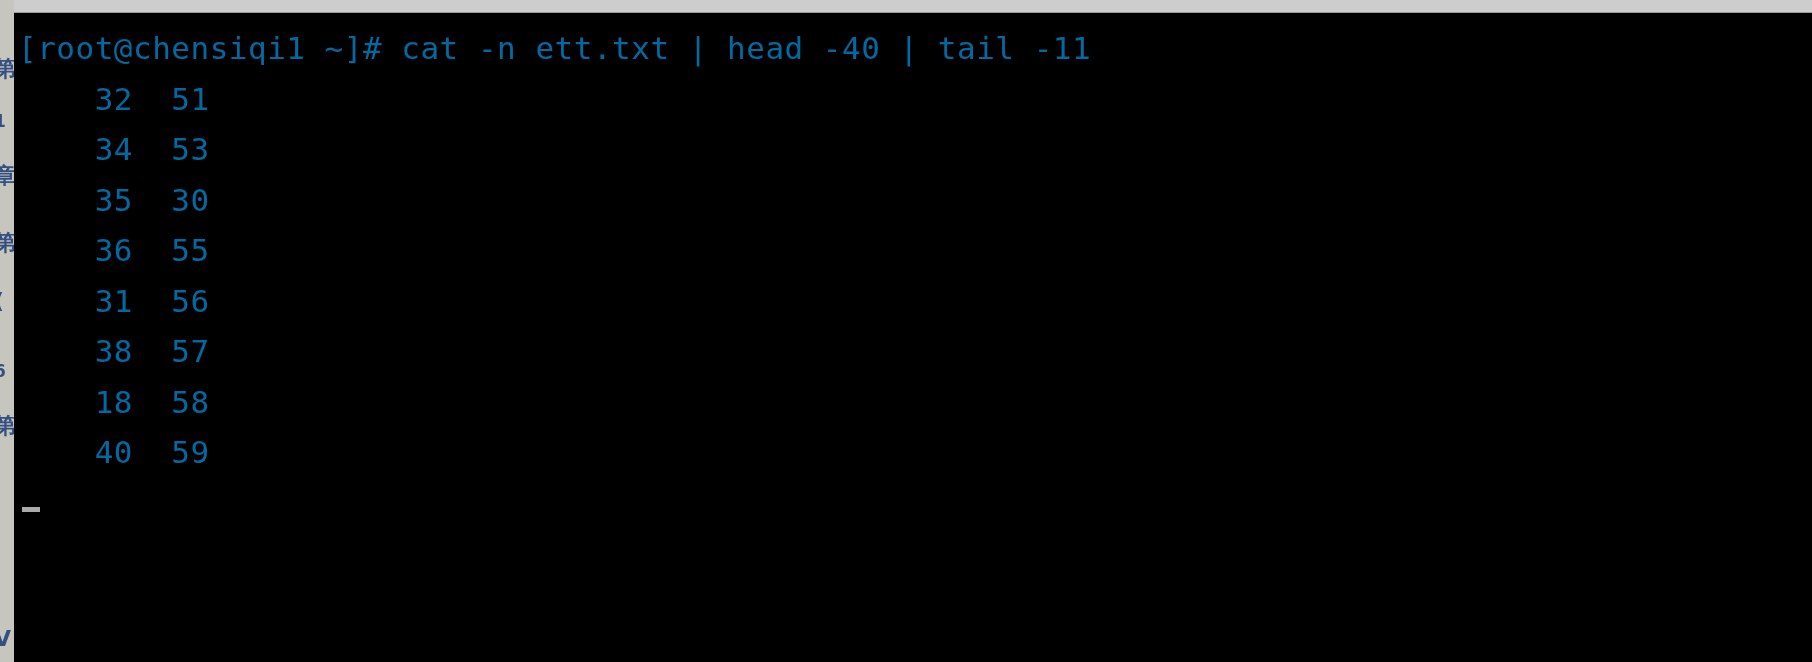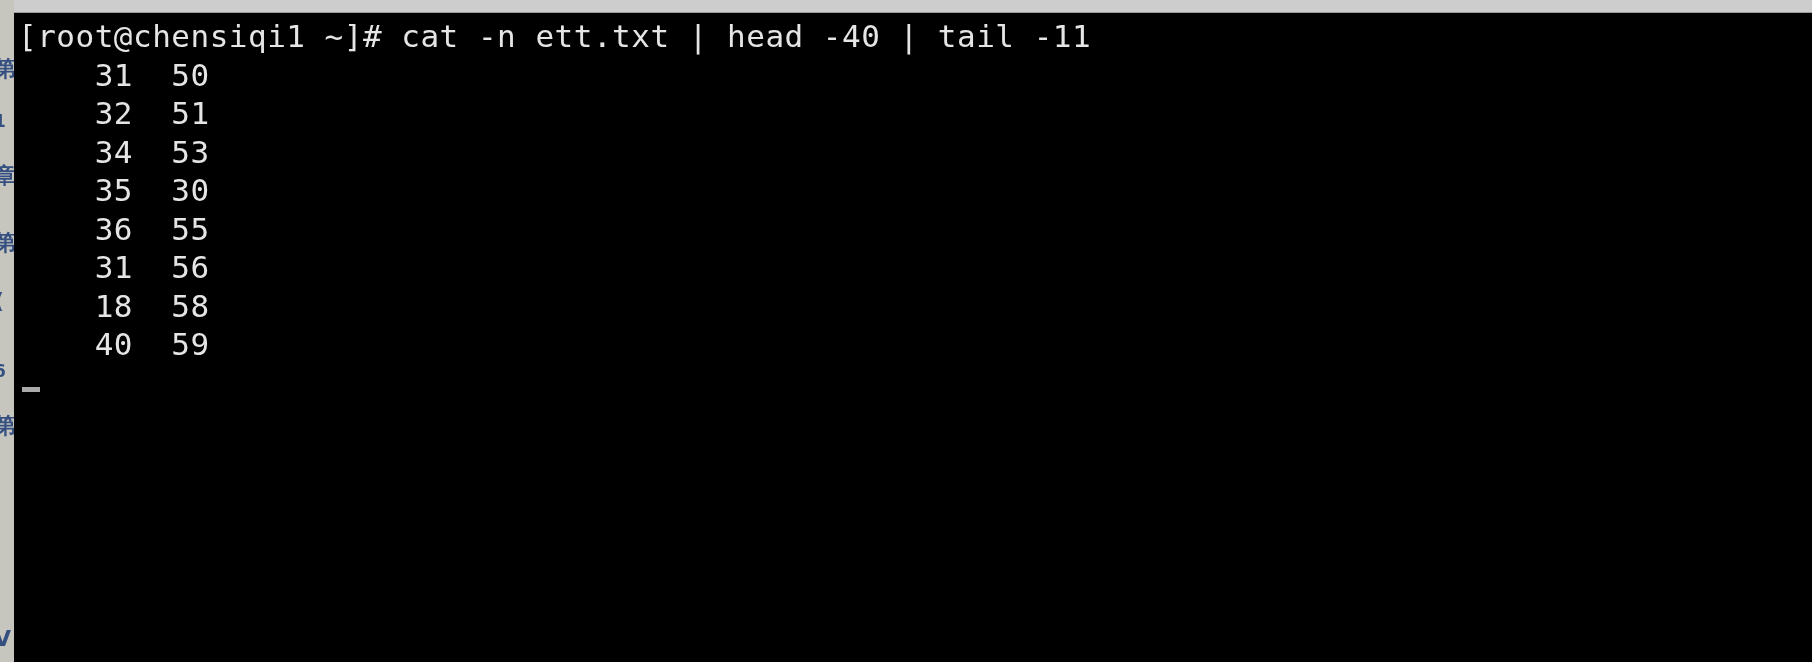--- a/index.html
+++ b/index.html
@@ -59,26 +59,27 @@
     width: 1798px;
     height: 649px;
     background: #000000;
     overflow: hidden;
   }
   #terminal-screen {
     padding: 4px 0 0 4px;
   }
   .term-line {
     display: block;
-    color: #e5e5e5;
+    color: #0369a1;
     font-size: 31px;
     line-height: 38.5px;
     letter-spacing: 0.5px;
     white-space: pre;
     height: 38.5px;
+    margin-top: 12px;
   }
   .cursor {
     display: inline-block;
     width: 18px;
     height: 5px;
     background: #aaaaaa;
     vertical-align: baseline;
     margin-left: 4px;
     margin-bottom: 2px;
   }
@@ -97,25 +98,25 @@
   <div class="bg-glyph" style="top:628px">V</div>
 </div>
 
 <div id="title-strip"></div>
 
 <div id="terminal">
   <div id="terminal-screen">
 
     <span class="term-line">[root@chensiqi1 ~]# cat -n ett.txt | head -40 | tail -11</span>
 
-    <span class="term-line">    31	50</span>
     <span class="term-line">    32	51</span>
     <span class="term-line">    34	53</span>
     <span class="term-line">    35	30</span>
     <span class="term-line">    36	55</span>
     <span class="term-line">    31	56</span>
+    <span class="term-line">    38	57</span>
     <span class="term-line">    18	58</span>
     <span class="term-line">    40	59</span>
 
     <span class="term-line"><span class="cursor"></span></span>
 
   </div>
 </div>
 
 </body></html>

